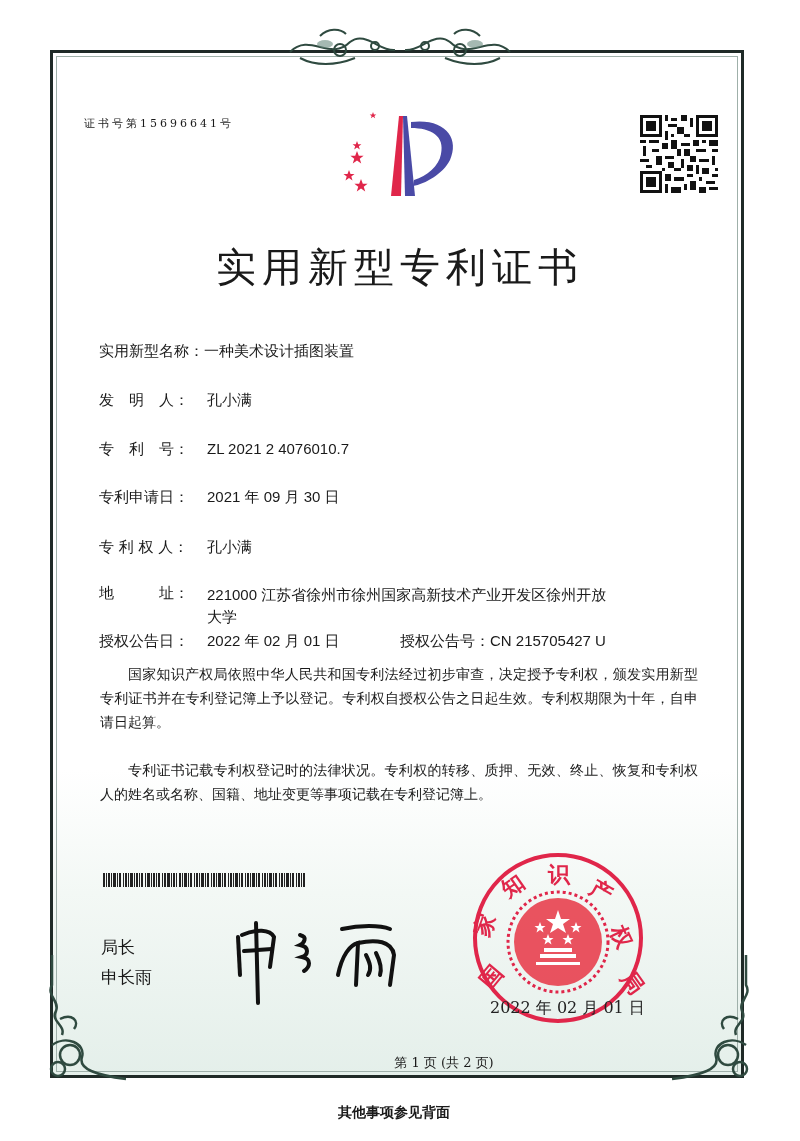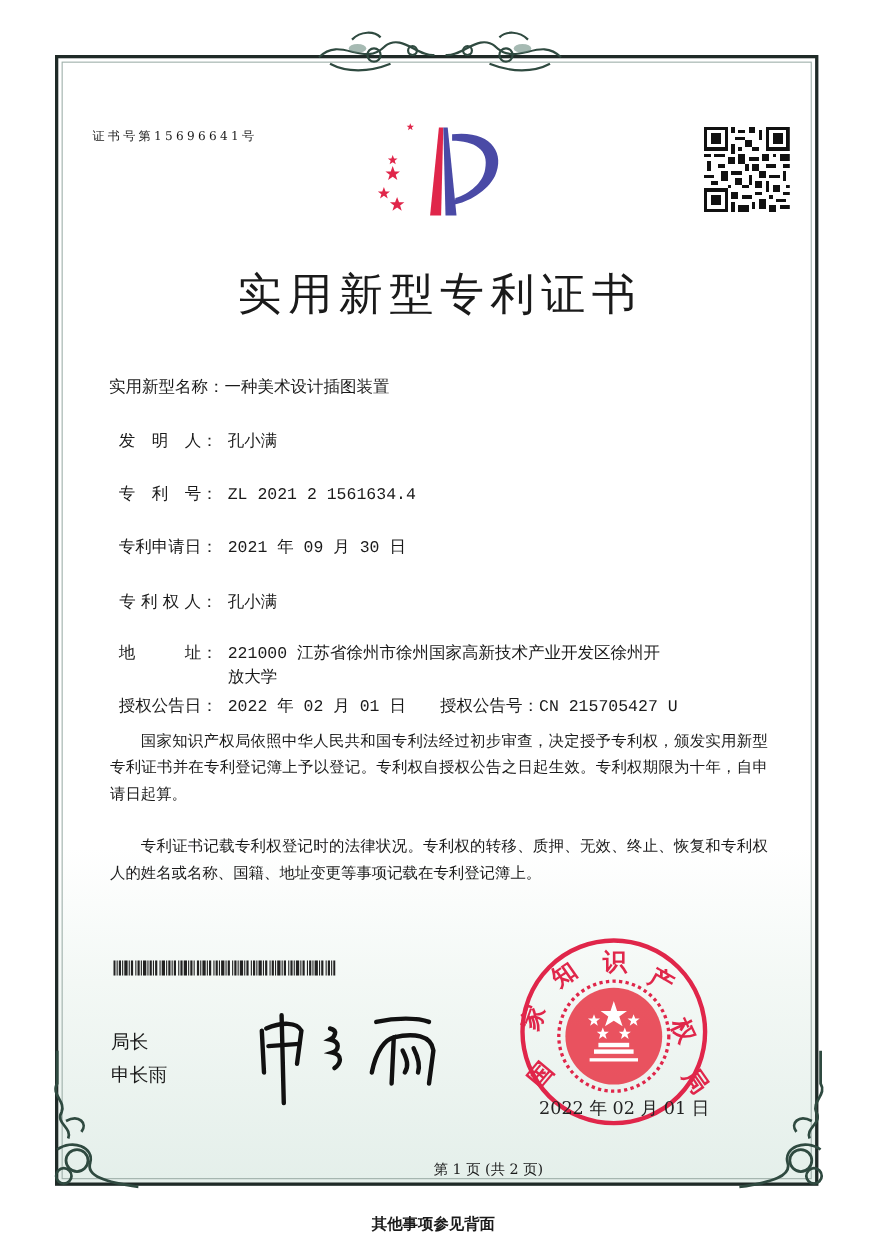--- a/index.html
+++ b/index.html
@@ -34,22 +34,22 @@
   }
   .logo { position:absolute; left:335px; top:108px; width:130px; height:95px; }
   .qr { position:absolute; left:640px; top:115px; width:78px; height:78px; }
 
   .title {
     position:absolute; left:0; width:800px; top:240px; text-align:center;
     font-size:40px; letter-spacing:6px; font-family:"DejaVu Sans", sans-serif; font-weight:normal;
   }
 
   .field { position:absolute; left:99px; font-size:15px; white-space:nowrap; font-family:"DejaVu Sans", sans-serif; }
-  .field .lbl { display:inline-block; width:108px;text-align:center; }
-  .field .val { font-family:Liberation Mono, monospace; }
+  .field .lbl { display:inline-block; width:108px; }
+  .field .val { font-family:Liberation Sans, sans-serif; }
   .addr-val { display:inline-block; vertical-align:top; white-space:normal; width:400px; line-height:22px; }
 
   .para {
     position:absolute; left:100px; width:598px; font-size:14px; line-height:24px;
     text-indent:28px; font-family:"DejaVu Serif", serif; text-align:justify;
   }
 
   .barcode { position:absolute; left:103px; top:873px; width:202px; height:14px; }
   .sig-title { position:absolute; left:101px; top:936px; font-size:17px; font-family:"DejaVu Sans", sans-serif; }
   .sig-name  { position:absolute; left:101px; top:966px; font-size:17px; font-family:"DejaVu Sans", sans-serif; }
@@ -148,21 +148,21 @@
 
 <div class="title">实用新型专利证书</div>
 
 <div class="field" style="top:342px;">
   <span>实用新型名称：</span><span class="val">一种美术设计插图装置</span>
 </div>
 <div class="field" style="top:391px;">
   <span class="lbl">发　明　人：</span><span class="val">孔小满</span>
 </div>
 <div class="field" style="top:440px;">
-  <span class="lbl">专　利　号：</span><span class="val">ZL 2021 2 1561634.4</span>
+  <span class="lbl">专　利　号：</span><span class="val">ZL 2021 2 4076010.7</span>
 </div>
 <div class="field" style="top:488px;">
   <span class="lbl">专利申请日：</span><span class="val">2021 年 09 月 30 日</span>
 </div>
 <div class="field" style="top:538px;">
   <span class="lbl">专 利 权 人：</span><span class="val">孔小满</span>
 </div>
 <div class="field" style="top:584px;">
   <span class="lbl">地　　　址：</span><span class="val addr-val">221000 江苏省徐州市徐州国家高新技术产业开发区徐州开放大学</span>
 </div>

